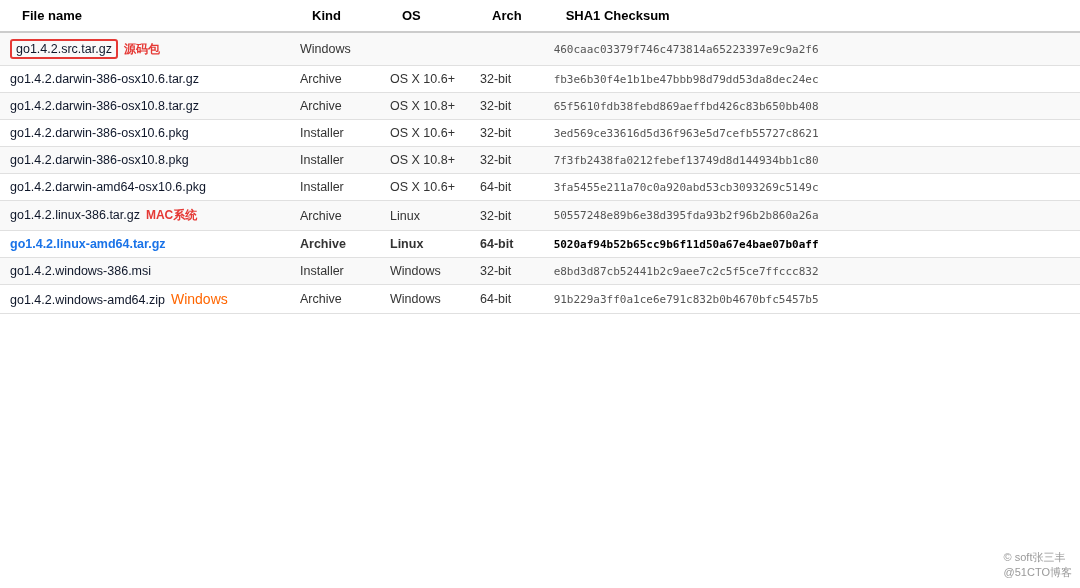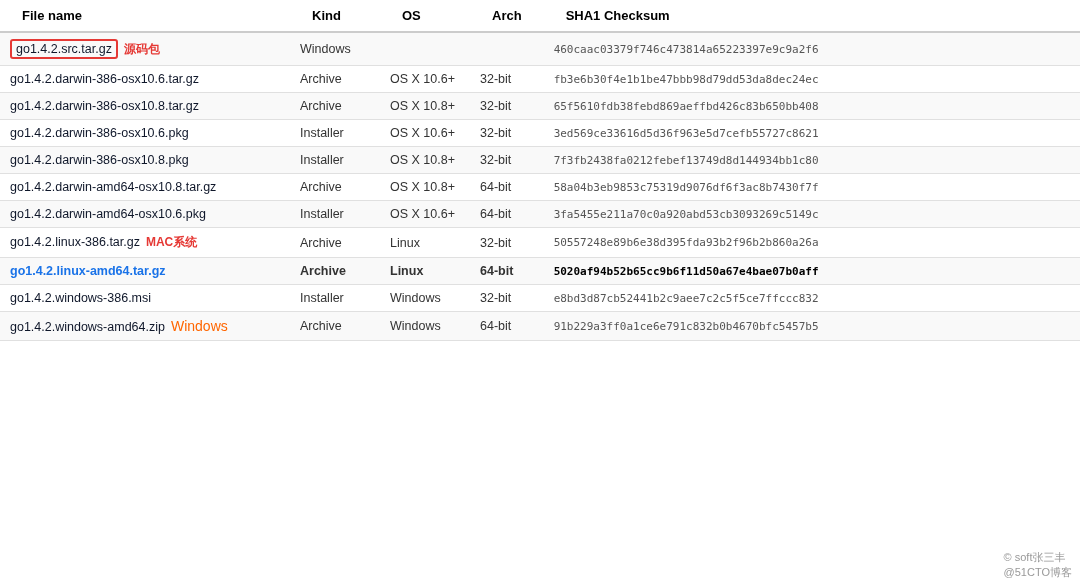--- a/index.html
+++ b/index.html
@@ -142,27 +142,20 @@
           <td class="checksum">3ed569ce33616d5d36f963e5d7cefb55727c8621</td>
         </tr>
         <tr>
           <td class="filename-cell"><a href="#">go1.4.2.darwin-386-osx10.8.pkg</a></td>
           <td>Installer</td>
           <td>OS X 10.8+</td>
           <td>32-bit</td>
           <td class="checksum">7f3fb2438fa0212febef13749d8d144934bb1c80</td>
         </tr>
         <tr>
-          <td class="filename-cell"><a href="#">go1.4.2.darwin-amd64-osx10.8.tar.gz</a></td>
-          <td>Archive</td>
-          <td>OS X 10.8+</td>
-          <td>64-bit</td>
-          <td class="checksum">58a04b3eb9853c75319d9076df6f3ac8b7430f7f</td>
-        </tr>
-        <tr>
           <td class="filename-cell"><a href="#">go1.4.2.darwin-amd64-osx10.6.pkg</a></td>
           <td>Installer</td>
           <td>OS X 10.6+</td>
           <td>64-bit</td>
           <td class="checksum">3fa5455e211a70c0a920abd53cb3093269c5149c</td>
         </tr>
         <tr>
           <td class="filename-cell"><a href="#">go1.4.2.linux-386.tar.gz</a><span class="annotation-red">MAC系统</span></td>
           <td>Archive</td>
           <td>Linux</td>

